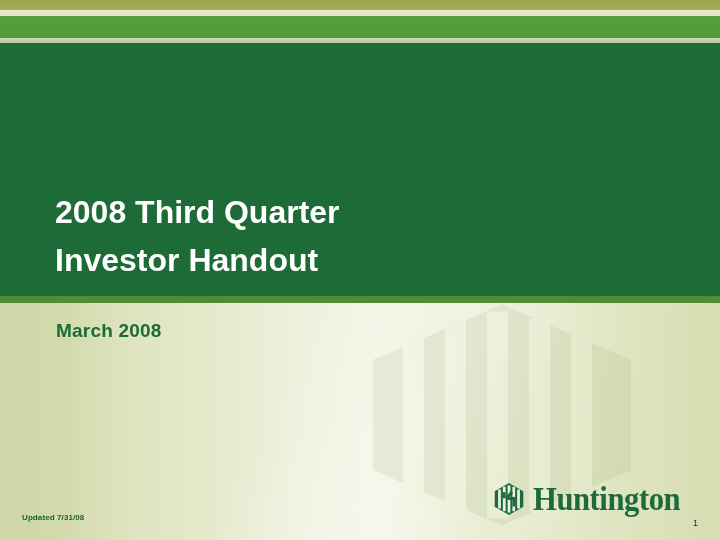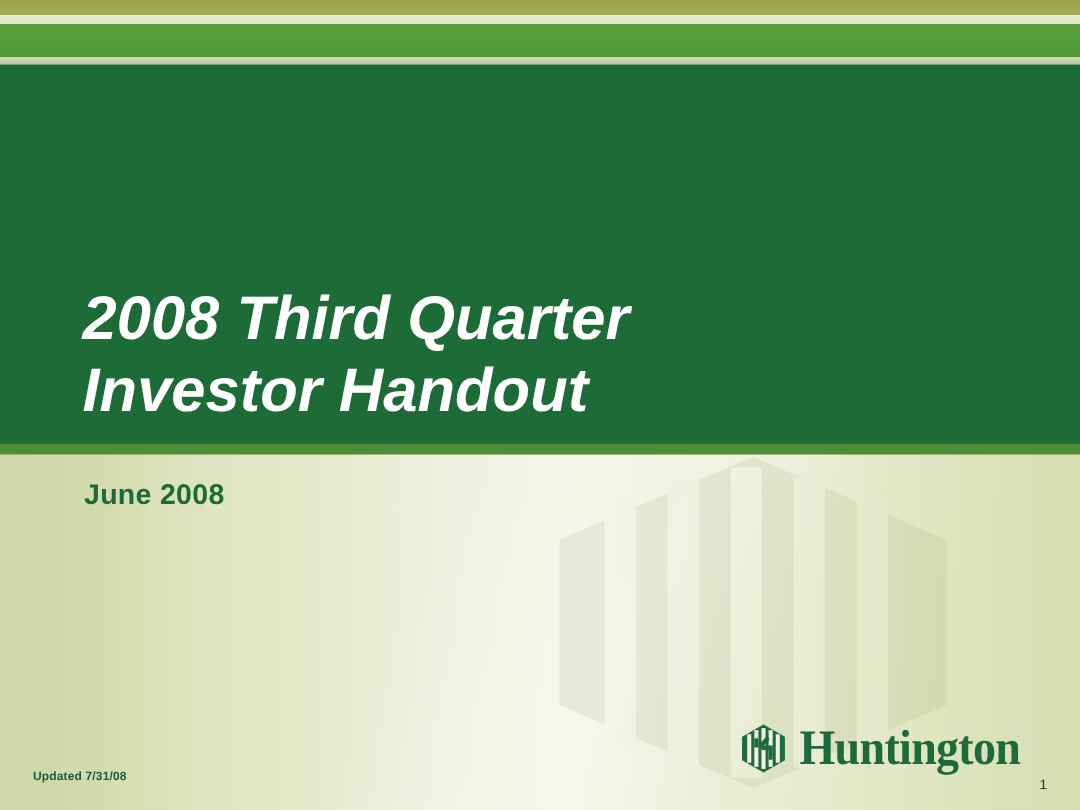--- a/index.html
+++ b/index.html
@@ -77,26 +77,25 @@
   .band-dark    { top: 43px; height: 253px; background: #1d6b36; }
   .band-mid     { top: 296px; height: 7px; background: #4d8d33; }
 
   
   .title {
     position: absolute;
     left: 55px;
     top: 188px;
     width: 560px;
     color: #ffffff;
-    font-size: 41px;
+    font-size: 32px;
     font-weight: bold;
     line-height: 48px;
     letter-spacing: 0px;
     white-space: pre-line;
-    font-style: italic;
   }
 
   
   .subtitle {
     position: absolute;
     left: 56px;
     top: 320px;
     color: #1b6b37;
     font-size: 19px;
     font-weight: bold;
@@ -167,21 +166,21 @@
   <div class="band band-olive"></div>
   <div class="band band-cream"></div>
   <div class="band band-green"></div>
   <div class="band band-pale"></div>
   <div class="band band-dark"></div>
   <div class="band band-mid"></div>
 
   <div class="title">2008 Third Quarter
 Investor Handout</div>
 
-  <div class="subtitle">June 2008</div>
+  <div class="subtitle">March 2008</div>
 
   <div class="footer-note">Updated 7/31/08</div>
 
   <div class="page-number">1</div>
 
   <div class="logo">
     <svg class="logo-mark" viewBox="0 0 100 100">
       <polygon points="50,3 92,27 92,73 50,97 8,73 8,27" fill="#1d6b3c"></polygon>
       <g fill="#eef1e2">
         <rect x="18" y="22" width="8" height="56"></rect>

